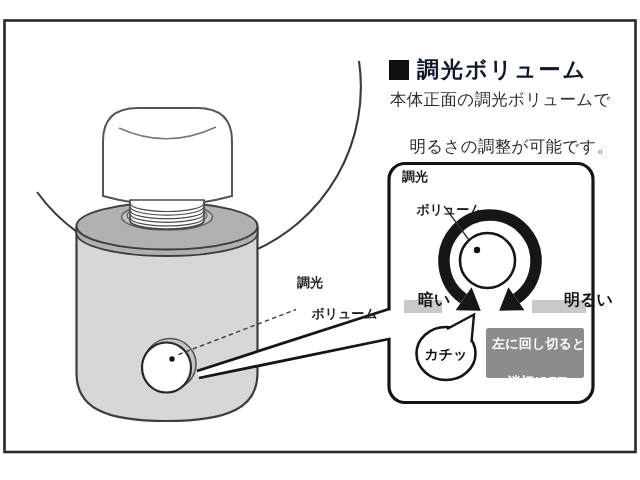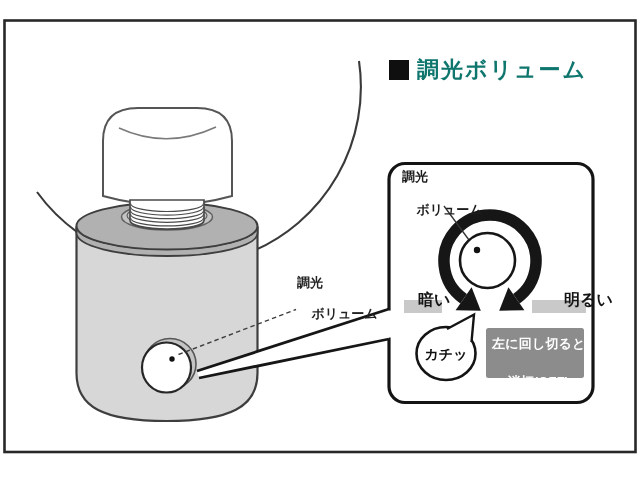--- a/index.html
+++ b/index.html
@@ -2,21 +2,21 @@
 <html><head>
 <meta charset="utf-8">
 <style>
   html,body{margin:0;padding:0;background:#ffffff;}
   #stage{position:relative;width:640px;height:480px;background:#ffffff;overflow:hidden;
          font-family:"Liberation Sans","DejaVu Sans",sans-serif;}
   #art{position:absolute;left:0;top:0;}
   .txt{position:absolute;white-space:pre;}
   #title-block{left:389px;top:55px;display:flex;align-items:center;}
   #title-square{width:20px;height:20px;background:#0f0f0f;margin-right:8px;flex:0 0 auto;}
-  #title-text{font-size:22px;font-weight:bold;letter-spacing:2px;color:#0f766e;}
+  #title-text{font-size:22px;font-weight:bold;letter-spacing:2px;color:#0f172a;}
   #desc{left:390px;top:88px;font-size:16.5px;line-height:23.5px;font-weight:500;
         color:#2c2c2c;letter-spacing:0.3px;}
   #panel-knob-label{left:402px;top:169px;font-size:13px;line-height:16.5px;font-weight:600;color:#1c1c1c;}
   #device-knob-label{left:297px;top:275px;font-size:13px;line-height:15.5px;font-weight:600;color:#232323;}
   .hl-bar{position:absolute;background:#c9c9c9;height:13px;}
   #dim-bar{left:404px;top:300px;width:38px;}
   #bright-bar{left:532px;top:300px;width:54px;}
   .dial-word{font-size:16px;font-weight:bold;color:#141414;margin-left:11px;}
   #dim-label{left:407px;top:290px;}
   #bright-label{left:553px;top:290px;}
@@ -82,20 +82,23 @@
 
     <ellipse cx="446" cy="353.5" rx="29.5" ry="26.5" fill="#ffffff" stroke="#141414" stroke-width="2.6"></ellipse>
     <path d="M 447 329 L 474 314.5 L 471.5 342" fill="#ffffff" stroke="#141414" stroke-width="2.4" stroke-linejoin="miter"></path>
   </svg>
 
   <div class="txt" id="title-block">
     <div id="title-square"></div>
     <div id="title-text">調光ボリューム</div>
   </div>
 
+  <div class="txt" id="desc"><span>本体正面の調光ボリュームで</span><br>
+    <span>明るさの調整が可能です。</span>
+  </div>
 
   <div class="txt" id="panel-knob-label"><span>調光</span><br>
     <span>ボリューム</span>
   </div>
 
   <div class="txt" id="device-knob-label"><span>調光</span><br>
     <span>ボリューム</span>
   </div>
 
   <div class="hl-bar" id="dim-bar"></div>

